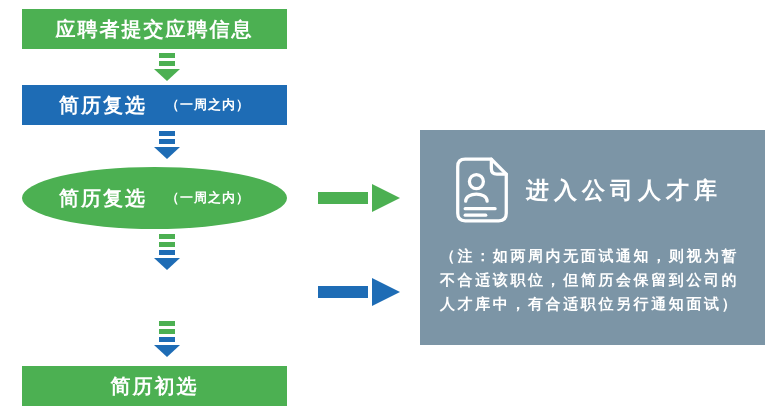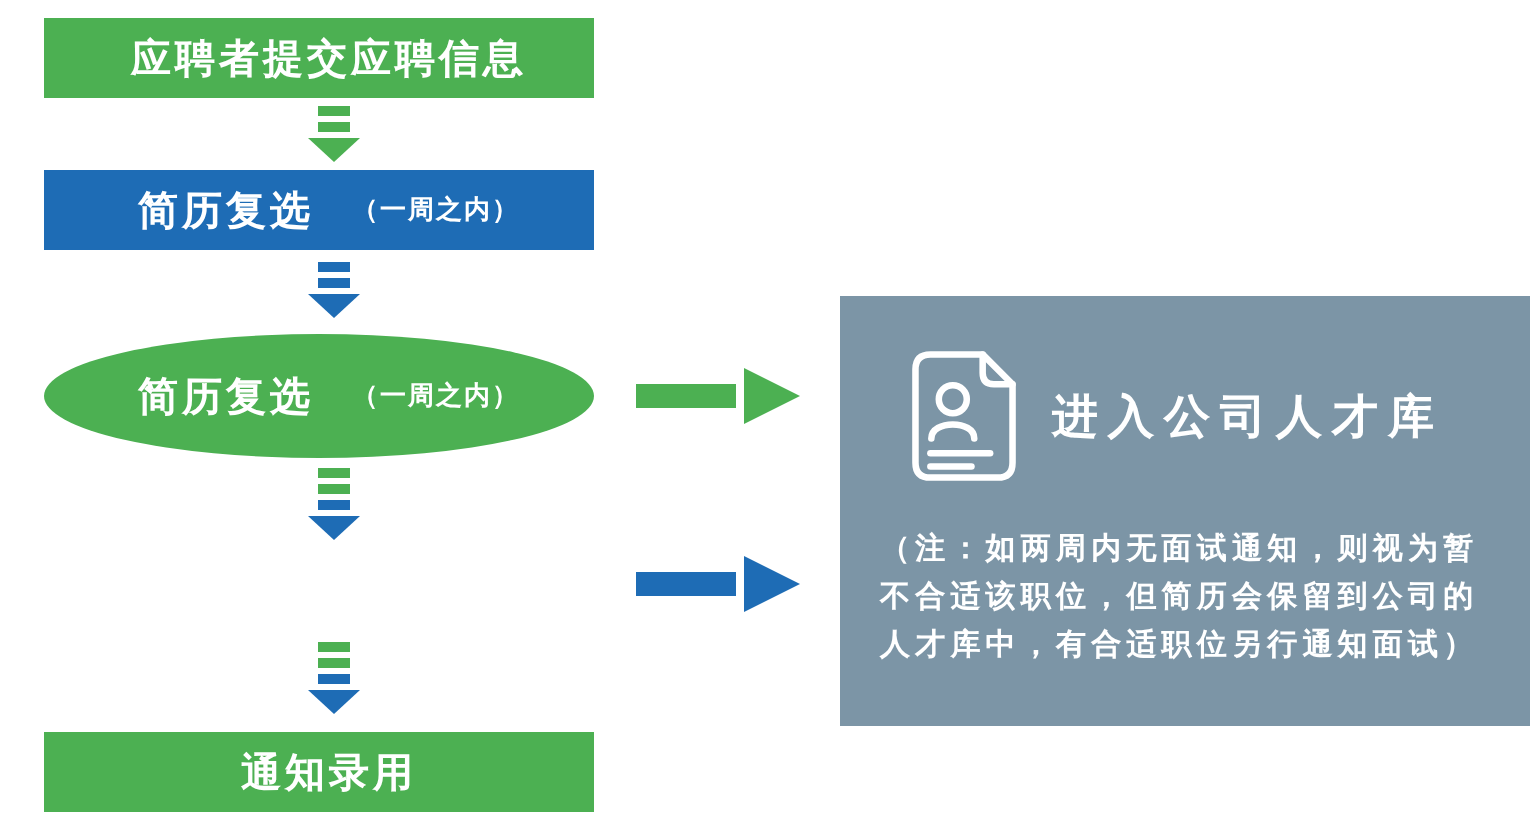--- a/index.html
+++ b/index.html
@@ -7,21 +7,21 @@
     width:769px;height:418px;
     background:#fff;
     font-family:"DejaVu Sans","Liberation Sans",sans-serif;
   }
   .canvas{position:relative;width:769px;height:418px;background:#fff;overflow:hidden;}
 
   
   .node{
     position:absolute;left:22px;width:265px;
     display:flex;align-items:center;justify-content:center;
-    color:#fff;font-weight:bold;text-align:center;padding-left:10px;
+    color:#fff;font-weight:bold;text-align:center;
   }
   .rect{height:40px;}
   .ellipse{height:62px;border-radius:50%;}
   .green{background:var(--green,#4CB052);}
   .blue{background:var(--blue,#1E6CB5);}
   .node-label{font-size:20px;letter-spacing:2px;white-space:nowrap;}
   .node-sub{font-size:13px;margin-left:19px;white-space:nowrap;font-weight:bold;letter-spacing:1px;}
 
   
   .down-arrow{
@@ -39,21 +39,21 @@
   .right-arrow{position:absolute;display:flex;align-items:center;}
   .right-arrow .shaft{width:50px;height:12px;margin-right:4px;}
   .right-arrow .rhead{width:0;height:0;border-top:14px solid transparent;border-bottom:14px solid transparent;}
   .shaft.green-fill{background:var(--green,#4CB052);}
   .shaft.blue-fill{background:var(--blue,#1E6CB5);}
   .rhead.green-fill{border-left:28px solid var(--green,#4CB052);}
   .rhead.blue-fill{border-left:28px solid var(--blue,#1E6CB5);}
 
   
   .panel{
-    position:absolute;left:420px;top:148px;width:345px;height:215px;
+    position:absolute;left:420px;top:130px;width:345px;height:215px;
     background:var(--panel,#7C95A6);color:#fff;
   }
   .panel-header{display:flex;align-items:center;padding:26px 0 0 34px;}
   .panel-icon{width:56px;height:68px;flex:0 0 auto;}
   .panel-title{font-size:23px;font-weight:bold;letter-spacing:5px;margin-left:16px;white-space:nowrap;}
   .panel-note{
     padding:20px 16px 0 20px;
     font-size:15px;letter-spacing:2.6px;line-height:1.6;
     font-weight:bold;
   }
@@ -98,21 +98,21 @@
 
 
   <div class="down-arrow" style="top:321px;">
     <span class="bar green-fill"></span>
     <span class="bar green-fill"></span>
     <span class="bar blue-fill"></span>
     <span class="head blue-fill"></span>
   </div>
 
   <div class="node rect green" style="top:366px;">
-    <span class="node-label">通知录用</span>
+    <span class="node-label">简历初选</span>
   </div>
 
   <div class="right-arrow" style="left:318px;top:184px;">
     <span class="shaft green-fill"></span>
     <span class="rhead green-fill"></span>
   </div>
 
   <div class="right-arrow" style="left:318px;top:278px;">
     <span class="shaft blue-fill"></span>
     <span class="rhead blue-fill"></span>

